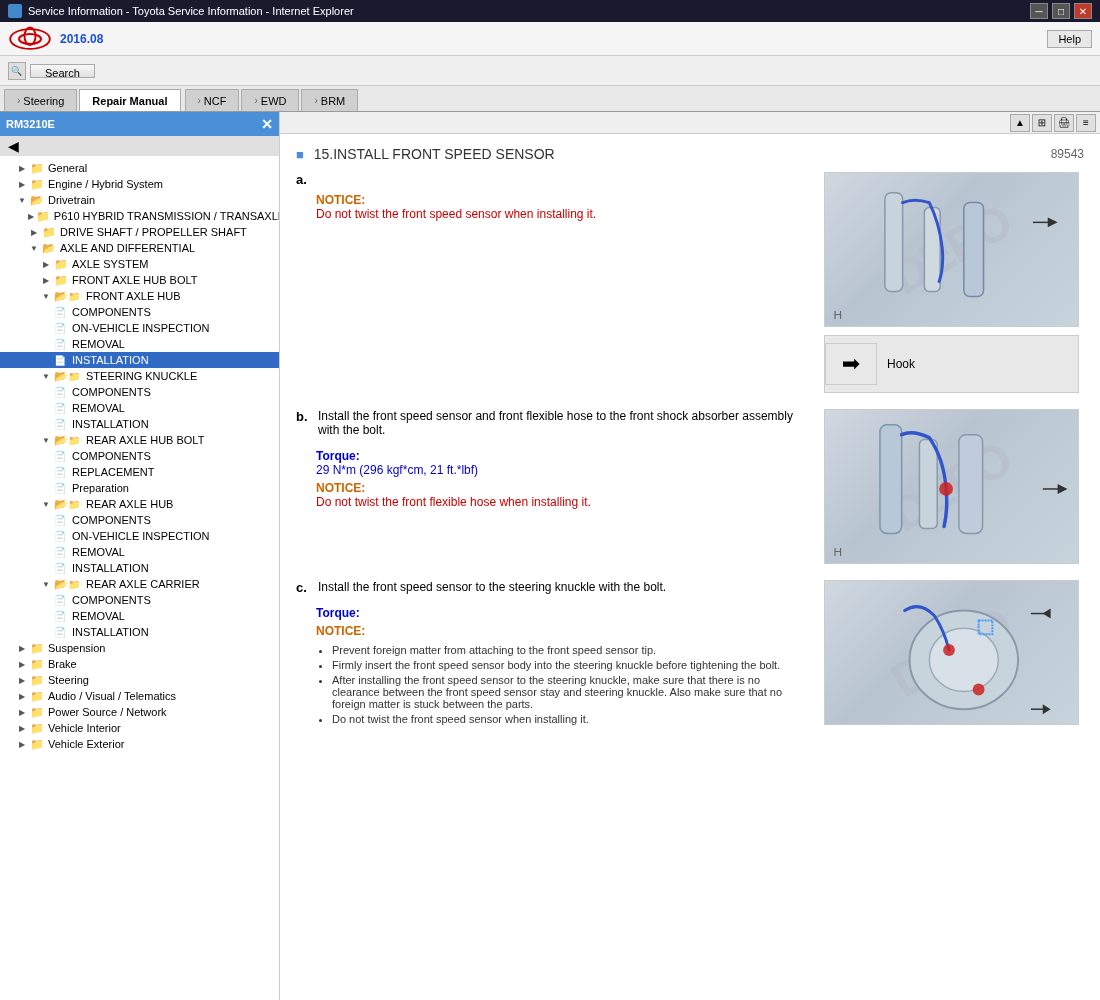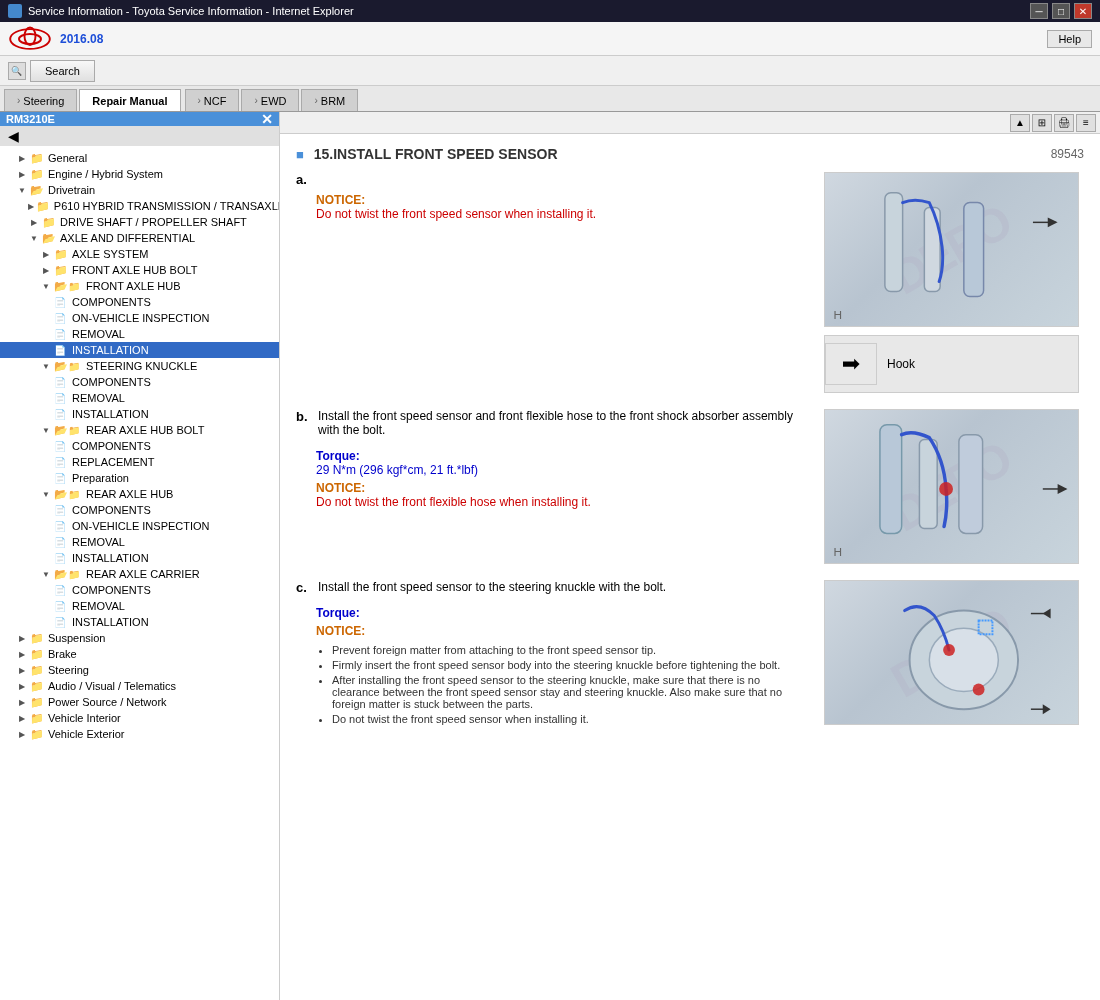--- a/index.html
+++ b/index.html
@@ -17,35 +17,35 @@
     
     .toolbar { background: #f5f5f5; border-bottom: 1px solid #ccc; height: 34px; display: flex; align-items: center; padding: 0 8px; gap: 8px; }
     .toyota-logo { display: flex; align-items: center; gap: 6px; }
     .version-text { font-size: 12px; color: #1d4ed8; font-weight: bold; }
     .help-btn { margin-left: auto; background: #e8e8e8; border: 1px solid #aaa; padding: 2px 10px; font-size: 11px; cursor: pointer; }
 
     
     .search-bar { background: #f0f0f0; border-bottom: 1px solid #ccc; height: 30px; display: flex; align-items: center; padding: 0 8px; gap: 4px; }
     .search-icon-box { width: 18px; height: 18px; background: #ddd; border: 1px solid #aaa; display: flex; align-items: center; justify-content: center; font-size: 9px; }
     .search-input { width: 360px; height: 22px; border: 1px solid #aaa; background: white; padding: 0 6px; font-size: 11px; }
-    .search-btn { background: linear-gradient(to bottom, #f8f8f8, #e0e0e0); border: 1px solid #aaa; padding: 2px 14px; font-size: 11px; cursor: pointer; height: 22px; }
+    .search-btn { background: linear-gradient(to bottom, #f8f8f8, #e0e0e0); border: 1px solid #aaa; padding: 2px 14px; font-size: 11px; cursor: pointer; height: 14px; }
 
     
     .nav-tabs { background: #e8e8e8; border-bottom: 1px solid #999; height: 26px; display: flex; align-items: flex-end; padding: 0 4px; gap: 2px; }
     .nav-tab { padding: 3px 12px; border: 1px solid #aaa; border-bottom: none; background: #d0d0d0; cursor: pointer; font-size: 11px; height: 22px; display: flex; align-items: center; }
     .nav-tab.active { background: white; font-weight: bold; }
     .nav-tab-arrow { display: inline-block; margin-right: 3px; font-size: 10px; color: #666; }
     .rm-tab-group { display: flex; align-items: center; gap: 2px; margin-left: 2px; }
 
     
     .main-area { display: flex; flex: 1; overflow: hidden; }
 
     
     .left-panel { width: 280px; min-width: 280px; background: white; border-right: 1px solid #ccc; display: flex; flex-direction: column; overflow: hidden; }
-    .left-panel-header { background: #4a90d9; color: white; height: 14px; display: flex; align-items: center; justify-content: space-between; padding: 0 6px; font-size: 11px; font-weight: bold; }
+    .left-panel-header { background: #4a90d9; color: white; height: 24px; display: flex; align-items: center; justify-content: space-between; padding: 0 6px; font-size: 11px; font-weight: bold; }
     .left-panel-close { cursor: pointer; font-size: 14px; }
     .left-panel-nav { background: #e0e0e0; height: 20px; display: flex; align-items: center; padding: 0 4px; }
     .left-panel-nav-arrow { cursor: pointer; font-size: 14px; padding: 0 4px; }
     .tree-container { flex: 1; overflow-y: auto; overflow-x: hidden; padding: 4px 0; }
 
     
     .tree-item { display: flex; align-items: center; padding: 1px 0; cursor: pointer; white-space: nowrap; }
     .tree-item.selected { background: #316ac5; color: white; }
     .tree-toggle { width: 12px; height: 12px; display: inline-flex; align-items: center; justify-content: center; font-size: 9px; cursor: pointer; }
     .tree-icon { width: 14px; height: 14px; display: inline-flex; align-items: center; justify-content: center; margin: 0 2px; }
@@ -53,21 +53,21 @@
 
     
     .right-panel { flex: 1; display: flex; flex-direction: column; overflow: hidden; background: white; }
     .right-panel-toolbar { background: #f0f0f0; border-bottom: 1px solid #ccc; height: 22px; display: flex; align-items: center; justify-content: flex-end; padding: 0 4px; gap: 2px; }
     .panel-btn { width: 20px; height: 18px; background: #e0e0e0; border: 1px solid #aaa; cursor: pointer; display: flex; align-items: center; justify-content: center; font-size: 10px; }
 
     .content-area { flex: 1; overflow-y: auto; padding: 12px 16px; background: white; }
 
     
     .section-header { display: flex; align-items: center; justify-content: space-between; margin-bottom: 10px; }
-    .section-title { font-size: 14px; font-weight: bold; color: #333; text-align: right; }
+    .section-title { font-size: 14px; font-weight: normal; color: #333; text-align: right; }
     .section-number { font-size: 12px; color: #666; }
 
     .step-block { display: flex; gap: 16px; margin-bottom: 16px; }
     .step-label { font-size: 13px; font-weight: bold; min-width: 16px; }
     .step-content { flex: 1; }
     .step-text { font-size: 12px; margin-bottom: 6px; }
     .notice-box { margin: 4px 0; }
     .notice-title { color: #cc6600; font-weight: bold; font-size: 12px; }
     .notice-text { color: #cc0000; font-size: 12px; }
     .torque-title { color: #0000cc; font-weight: bold; font-size: 12px; margin-top: 4px; }

